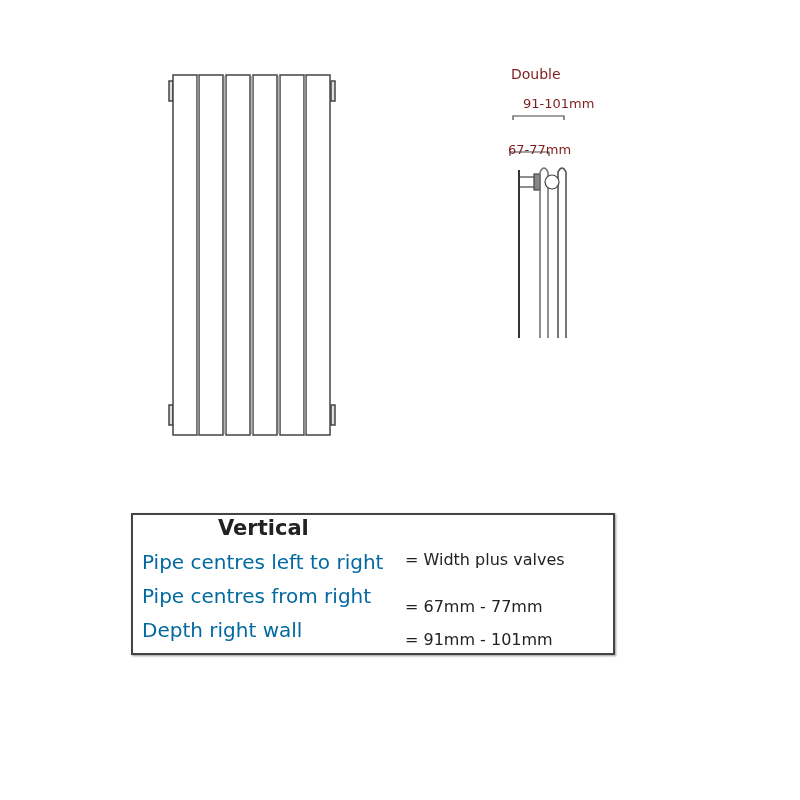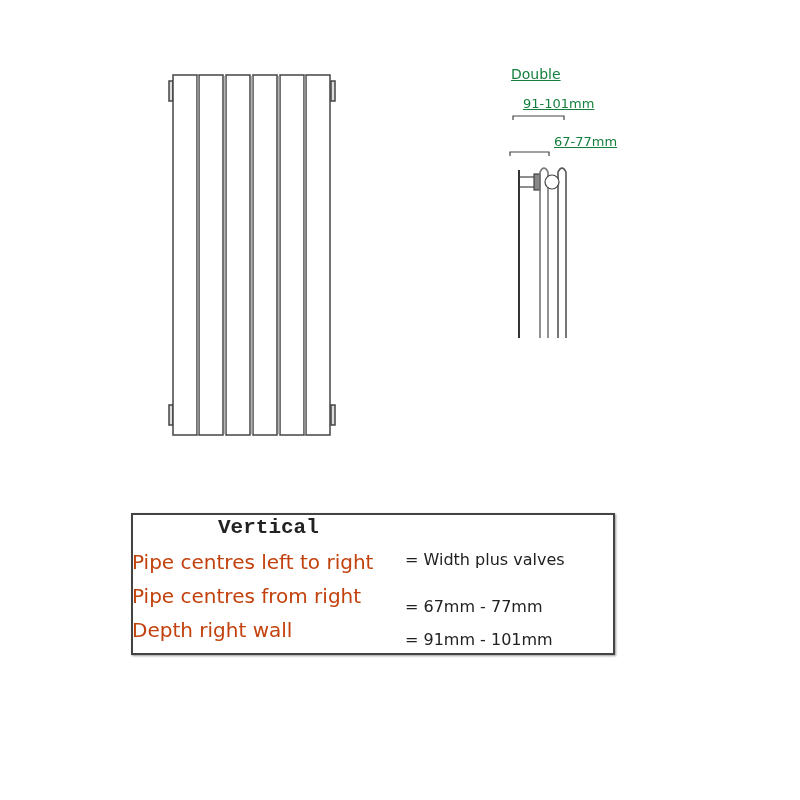--- a/index.html
+++ b/index.html
@@ -1,26 +1,26 @@
 <!DOCTYPE html>
 <html><head>
 <meta charset="utf-8">
 <style>
   html,body{margin:0;padding:0;background:#fff;}
   body{width:800px;height:800px;position:relative;overflow:hidden;font-family:"DejaVu Sans",sans-serif;color:#222;}
   .abs{position:absolute;}
   #front{left:160px;top:70px;width:190px;height:375px;}
   #side{left:500px;top:60px;width:100px;height:290px;}
-  .lbl{font-size:13px;color:#15803d;white-space:nowrap;text-decoration:underline;}
+  .lbl{font-size:13px;color:#7f1d1d;white-space:nowrap;}
   #side-title{left:511px;top:66px;font-size:14px;}
   #dim1{left:523px;top:96px;}
-  #dim2{left:508px;top:134px;margin-left:46px;}
+  #dim2{left:508px;top:142px;}
   #spec{left:131px;top:513px;width:484px;height:142px;border:2px solid #444;box-sizing:border-box;box-shadow:1px 1px 2px #999;}
-  #spec-title{left:218px;top:516px;font-size:21px;font-weight:bold;color:#222;font-family:Liberation Mono, monospace;}
-  .row{position:absolute;left:132px;font-size:20px;color:#c2410c;white-space:nowrap;}
+  #spec-title{left:218px;top:516px;font-size:21px;font-weight:bold;color:#222;}
+  .row{position:absolute;left:142px;font-size:20px;color:#0369a1;white-space:nowrap;}
   .val{position:absolute;left:405px;font-size:16px;color:#222;white-space:nowrap;}
 </style>
 </head>
 <body>
 
 <svg id="front" class="abs" viewBox="0 0 190 375">
   <g fill="#fff" stroke="#444" stroke-width="1.5">
 
     <rect x="9" y="11" width="4" height="20" fill="#ddd"></rect>
     <rect x="171" y="11" width="4" height="20" fill="#ddd"></rect>

